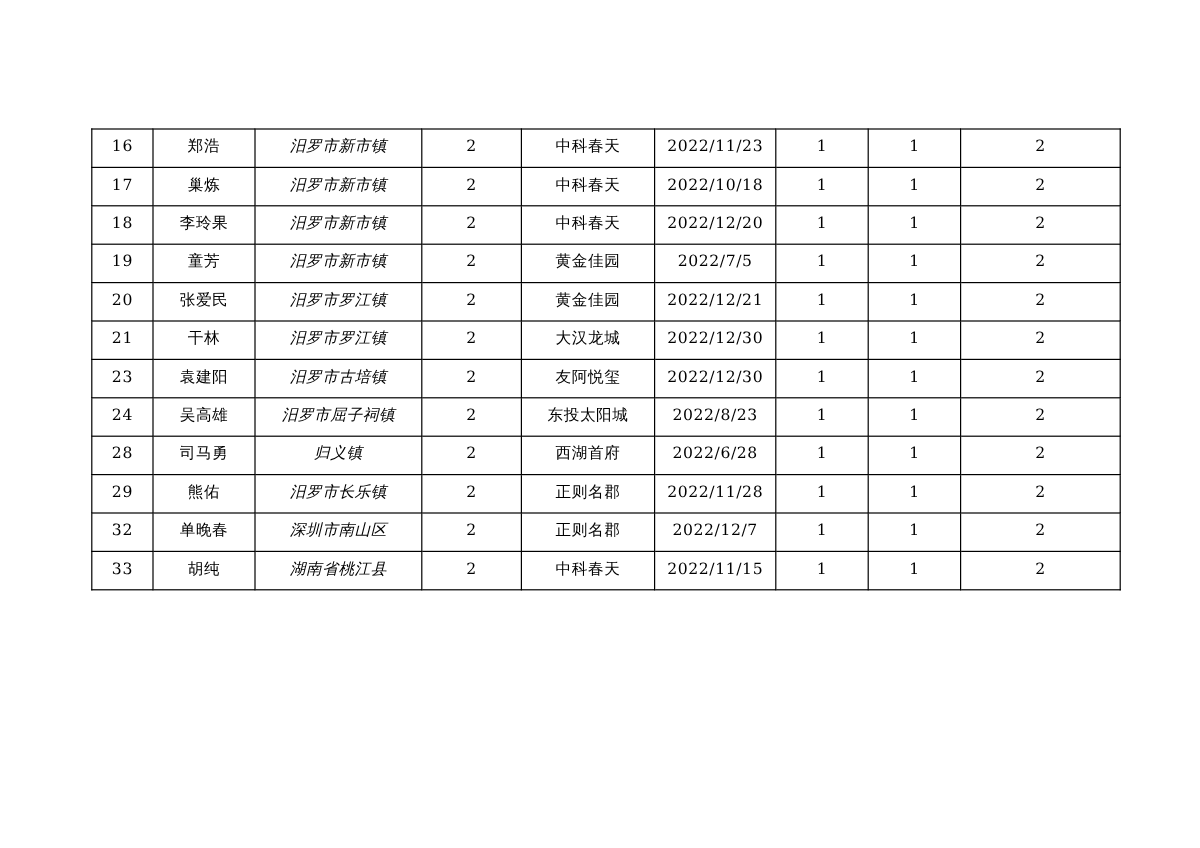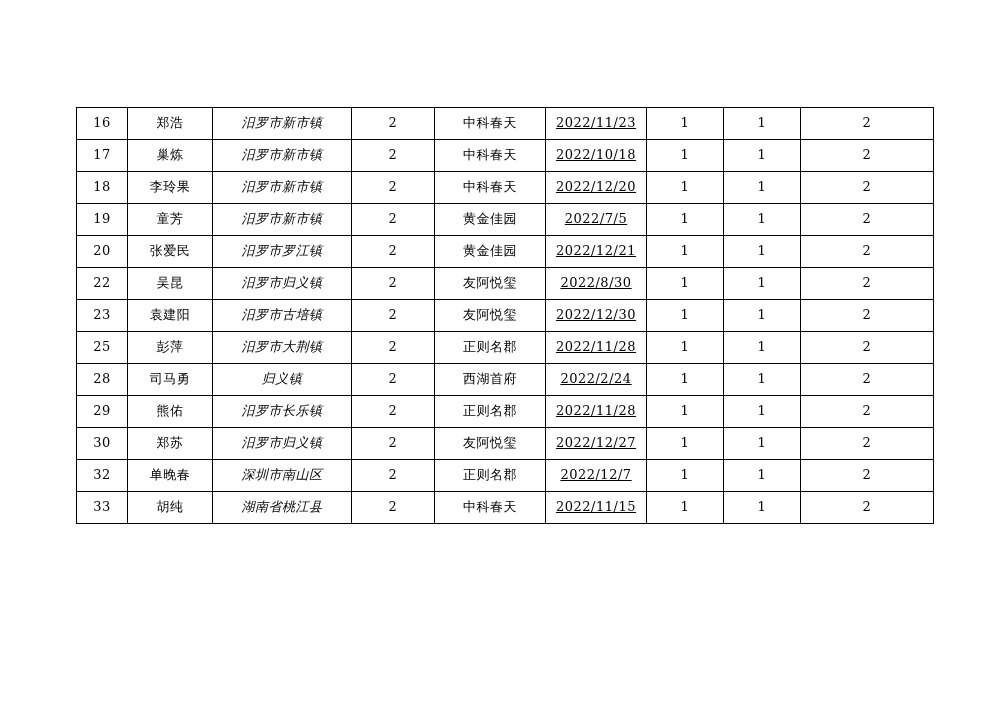--- a/index.html
+++ b/index.html
@@ -42,21 +42,21 @@
     line-height: 1.1;
     font-family: "DejaVu Serif", "Liberation Serif", serif;
     white-space: nowrap;
     overflow: hidden;
   }
   td.c-idx   { width: 50px; }
   td.c-name  { width: 84px; }
   td.c-addr  { width: 138px; font-style: italic; }
   td.c-num   { width: 82px; }
   td.c-proj  { width: 110px; }
-  td.c-date  { width: 100px; font-size: 12.5px; text-decoration: underline; }
+  td.c-date  { width: 100px; font-size: 12.5px; }
   td.c-a     { width: 76px; }
   td.c-b     { width: 76px; }
   td.c-c     { width: 132px; }
   .cn {
     font-family: "DejaVu Serif", "Liberation Serif", serif;
     letter-spacing: 0.5px;
   }
 </style>
 </head>
 <body>
@@ -114,81 +114,70 @@
             <td class="c-name cn">张爱民</td>
             <td class="c-addr cn">汨罗市罗江镇</td>
             <td class="c-num cn">2</td>
             <td class="c-proj cn">黄金佳园</td>
             <td class="c-date cn">2022/12/21</td>
             <td class="c-a cn">1</td>
             <td class="c-b cn">1</td>
             <td class="c-c cn">2</td>
           </tr>
           <tr>
-            <td class="c-idx cn">22</td>
-            <td class="c-name cn">吴昆</td>
-            <td class="c-addr cn">汨罗市归义镇</td>
-            <td class="c-num cn">2</td>
-            <td class="c-proj cn">友阿悦玺</td>
-            <td class="c-date cn">2022/8/30</td>
+            <td class="c-idx cn">21</td>
+            <td class="c-name cn">干林</td>
+            <td class="c-addr cn">汨罗市罗江镇</td>
+            <td class="c-num cn">2</td>
+            <td class="c-proj cn">大汉龙城</td>
+            <td class="c-date cn">2022/12/30</td>
             <td class="c-a cn">1</td>
             <td class="c-b cn">1</td>
             <td class="c-c cn">2</td>
           </tr>
           <tr>
             <td class="c-idx cn">23</td>
             <td class="c-name cn">袁建阳</td>
             <td class="c-addr cn">汨罗市古培镇</td>
             <td class="c-num cn">2</td>
             <td class="c-proj cn">友阿悦玺</td>
             <td class="c-date cn">2022/12/30</td>
             <td class="c-a cn">1</td>
             <td class="c-b cn">1</td>
             <td class="c-c cn">2</td>
           </tr>
           <tr>
-            <td class="c-idx cn">25</td>
-            <td class="c-name cn">彭萍</td>
-            <td class="c-addr cn">汨罗市大荆镇</td>
-            <td class="c-num cn">2</td>
-            <td class="c-proj cn">正则名郡</td>
-            <td class="c-date cn">2022/11/28</td>
+            <td class="c-idx cn">24</td>
+            <td class="c-name cn">吴高雄</td>
+            <td class="c-addr cn">汨罗市屈子祠镇</td>
+            <td class="c-num cn">2</td>
+            <td class="c-proj cn">东投太阳城</td>
+            <td class="c-date cn">2022/8/23</td>
             <td class="c-a cn">1</td>
             <td class="c-b cn">1</td>
             <td class="c-c cn">2</td>
           </tr>
           <tr>
             <td class="c-idx cn">28</td>
             <td class="c-name cn">司马勇</td>
             <td class="c-addr cn">归义镇</td>
             <td class="c-num cn">2</td>
             <td class="c-proj cn">西湖首府</td>
-            <td class="c-date cn">2022/2/24</td>
+            <td class="c-date cn">2022/6/28</td>
             <td class="c-a cn">1</td>
             <td class="c-b cn">1</td>
             <td class="c-c cn">2</td>
           </tr>
           <tr>
             <td class="c-idx cn">29</td>
             <td class="c-name cn">熊佑</td>
             <td class="c-addr cn">汨罗市长乐镇</td>
             <td class="c-num cn">2</td>
             <td class="c-proj cn">正则名郡</td>
             <td class="c-date cn">2022/11/28</td>
-            <td class="c-a cn">1</td>
-            <td class="c-b cn">1</td>
-            <td class="c-c cn">2</td>
-          </tr>
-          <tr>
-            <td class="c-idx cn">30</td>
-            <td class="c-name cn">郑苏</td>
-            <td class="c-addr cn">汨罗市归义镇</td>
-            <td class="c-num cn">2</td>
-            <td class="c-proj cn">友阿悦玺</td>
-            <td class="c-date cn">2022/12/27</td>
             <td class="c-a cn">1</td>
             <td class="c-b cn">1</td>
             <td class="c-c cn">2</td>
           </tr>
           <tr>
             <td class="c-idx cn">32</td>
             <td class="c-name cn">单晚春</td>
             <td class="c-addr cn">深圳市南山区</td>
             <td class="c-num cn">2</td>
             <td class="c-proj cn">正则名郡</td>

